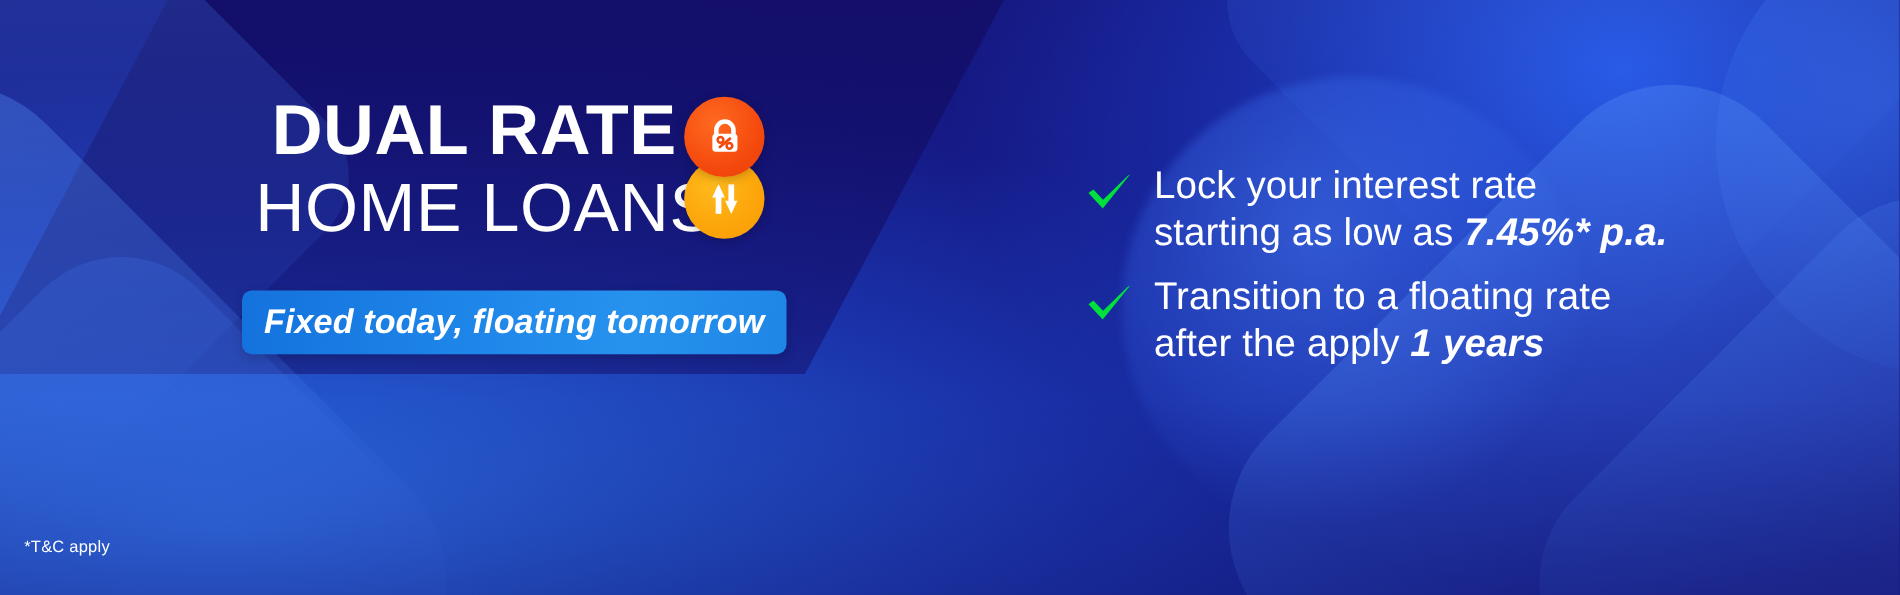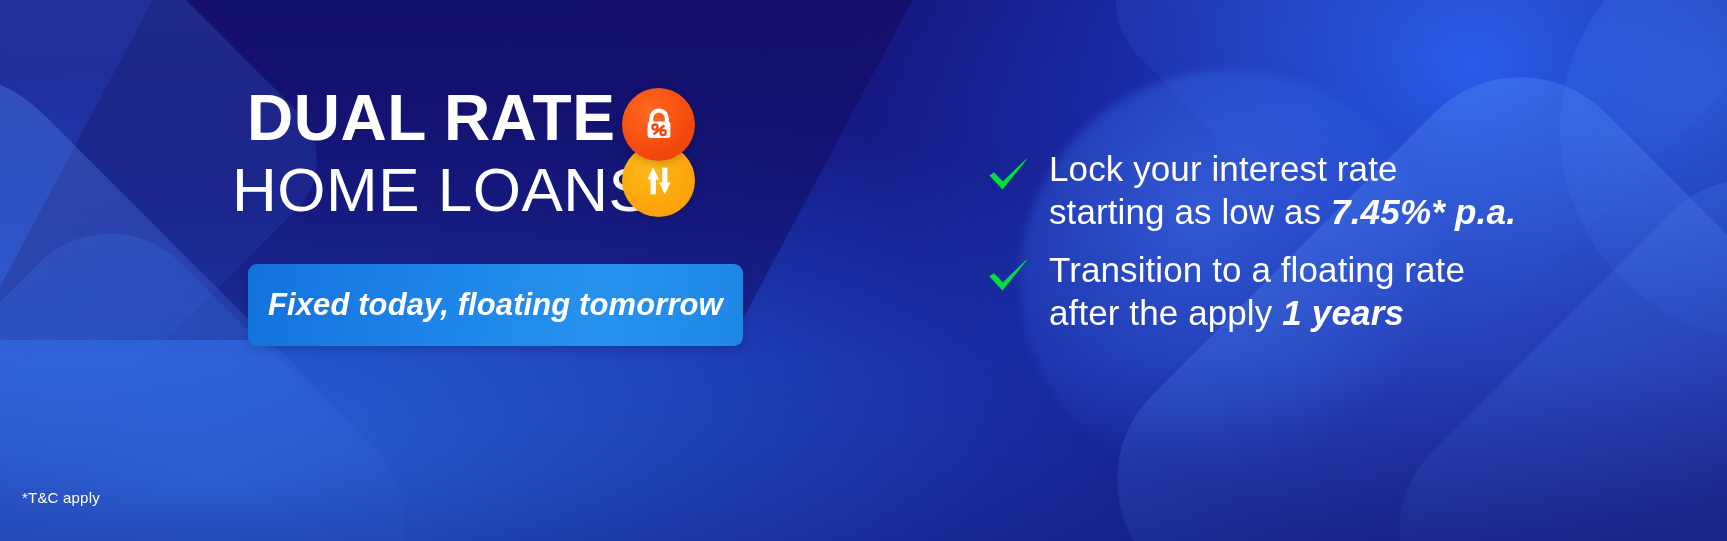--- a/index.html
+++ b/index.html
@@ -202,24 +202,24 @@
   .badge-swap {
     top: 56px;
     background: radial-gradient(circle at 38% 32%, #ffbb1c 0%, #fca50a 60%, #f79a05 100%);
     z-index: 1;
   }
   .badge svg { display: block; }
 
   
   .ribbon {
     position: absolute;
-    left: 248px;
+    left: 220px;
     top: 264px;
     height: 50px;
-    padding: 16px 20px;
+    padding: 4px 20px;
     display: flex;
     align-items: center;
     border-radius: 9px;
     background: linear-gradient(96deg, #1472dd 0%, #1d84e8 38%, #2792ee 72%, #1f86e6 100%);
     box-shadow: 0 3px 10px rgba(0,0,0,0.18);
   }
   .ribbon-text {
     font-size: 31px;
     font-weight: 700;
     font-style: italic;

